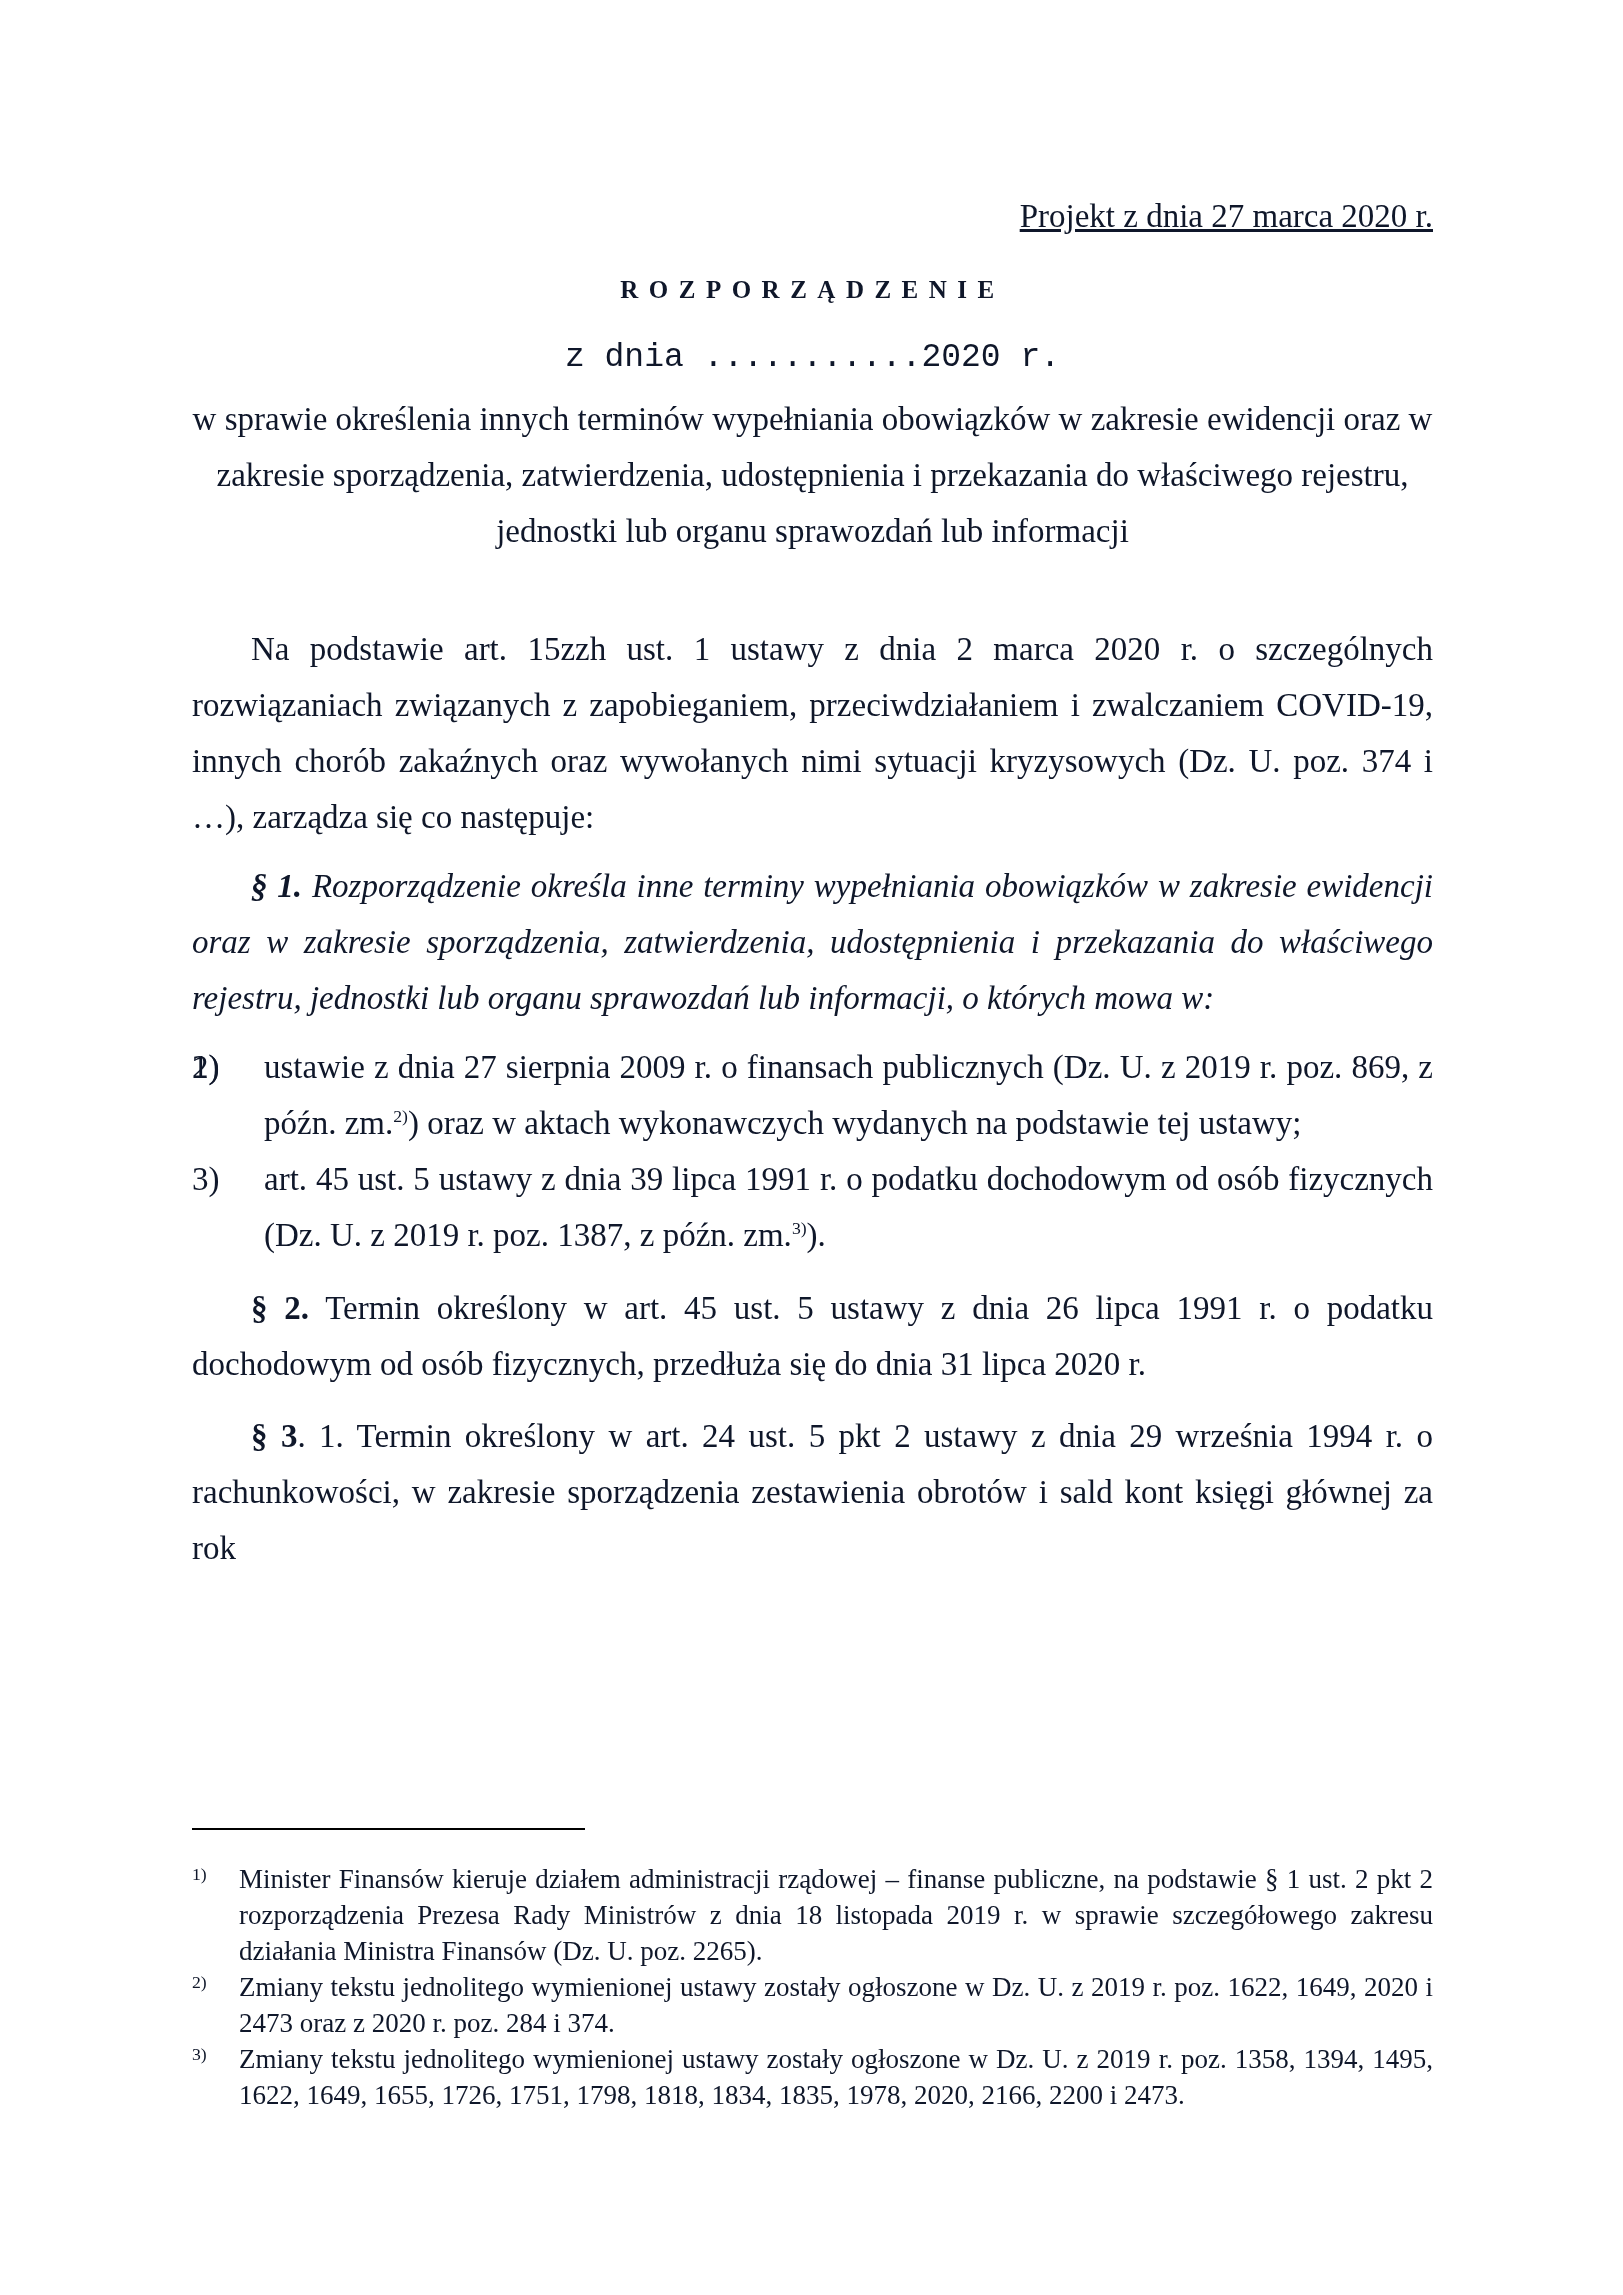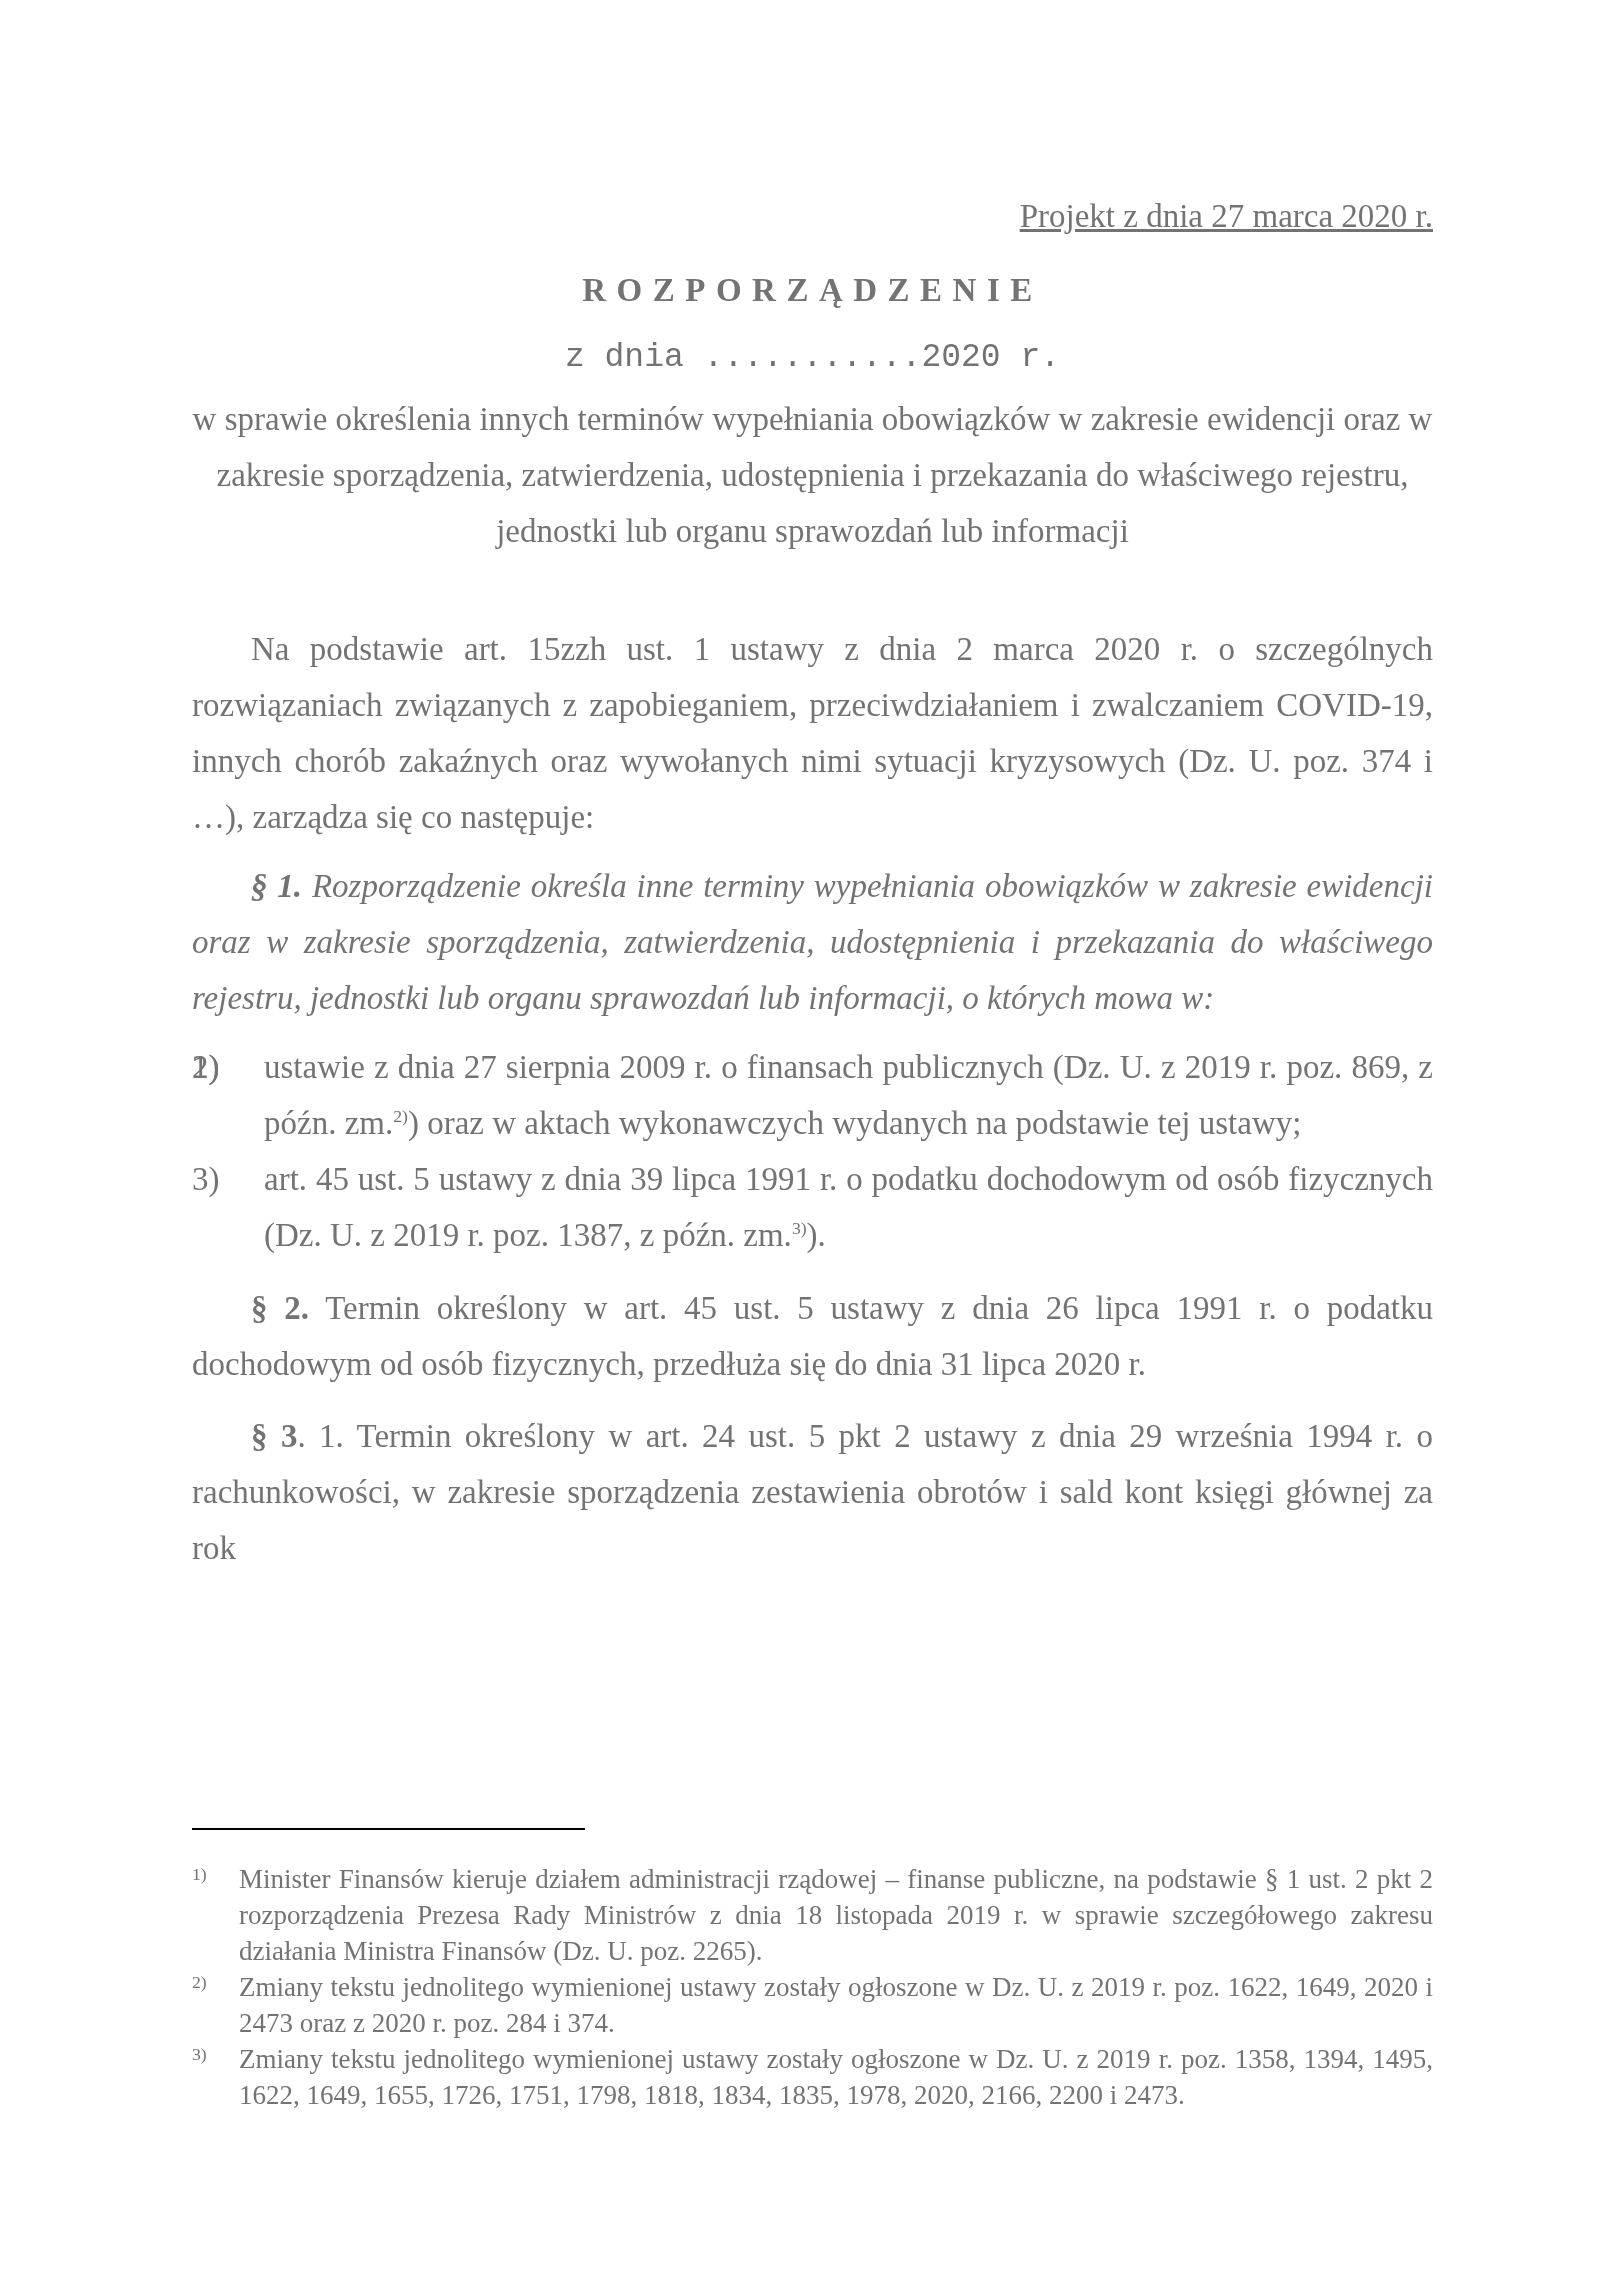--- a/index.html
+++ b/index.html
@@ -5,21 +5,21 @@
   html, body {
     margin: 0;
     padding: 0;
     background: #ffffff;
   }
   .page {
     position: relative;
     width: 1623px;
     height: 2295px;
     background: #ffffff;
-    color: #737373;
+    color: #0f172a;
     font-family: "Liberation Serif", "DejaVu Serif", serif;
     font-size: 33px;
     line-height: 56px;
     overflow: hidden;
   }
   .content {
     position: absolute;
     left: 192px;
     top: 188px;
     width: 1241px;
@@ -28,21 +28,21 @@
     margin: 0 0 18.3px 0;
     text-align: right;
   }
   .project-date .underline {
     text-decoration: underline;
   }
   .doc-type {
     margin: 0 0 11.8px 0;
     text-align: center;
     font-weight: bold;
-    font-size: 33px;
+    font-size: 25px;
     letter-spacing: 10.5px;
   }
   .issuer {
     margin: 0 0 21px 0;
     text-align: center;
     font-weight: bold;
     font-size: 33px;
     letter-spacing: 10.5px;
   }
   .sup {

